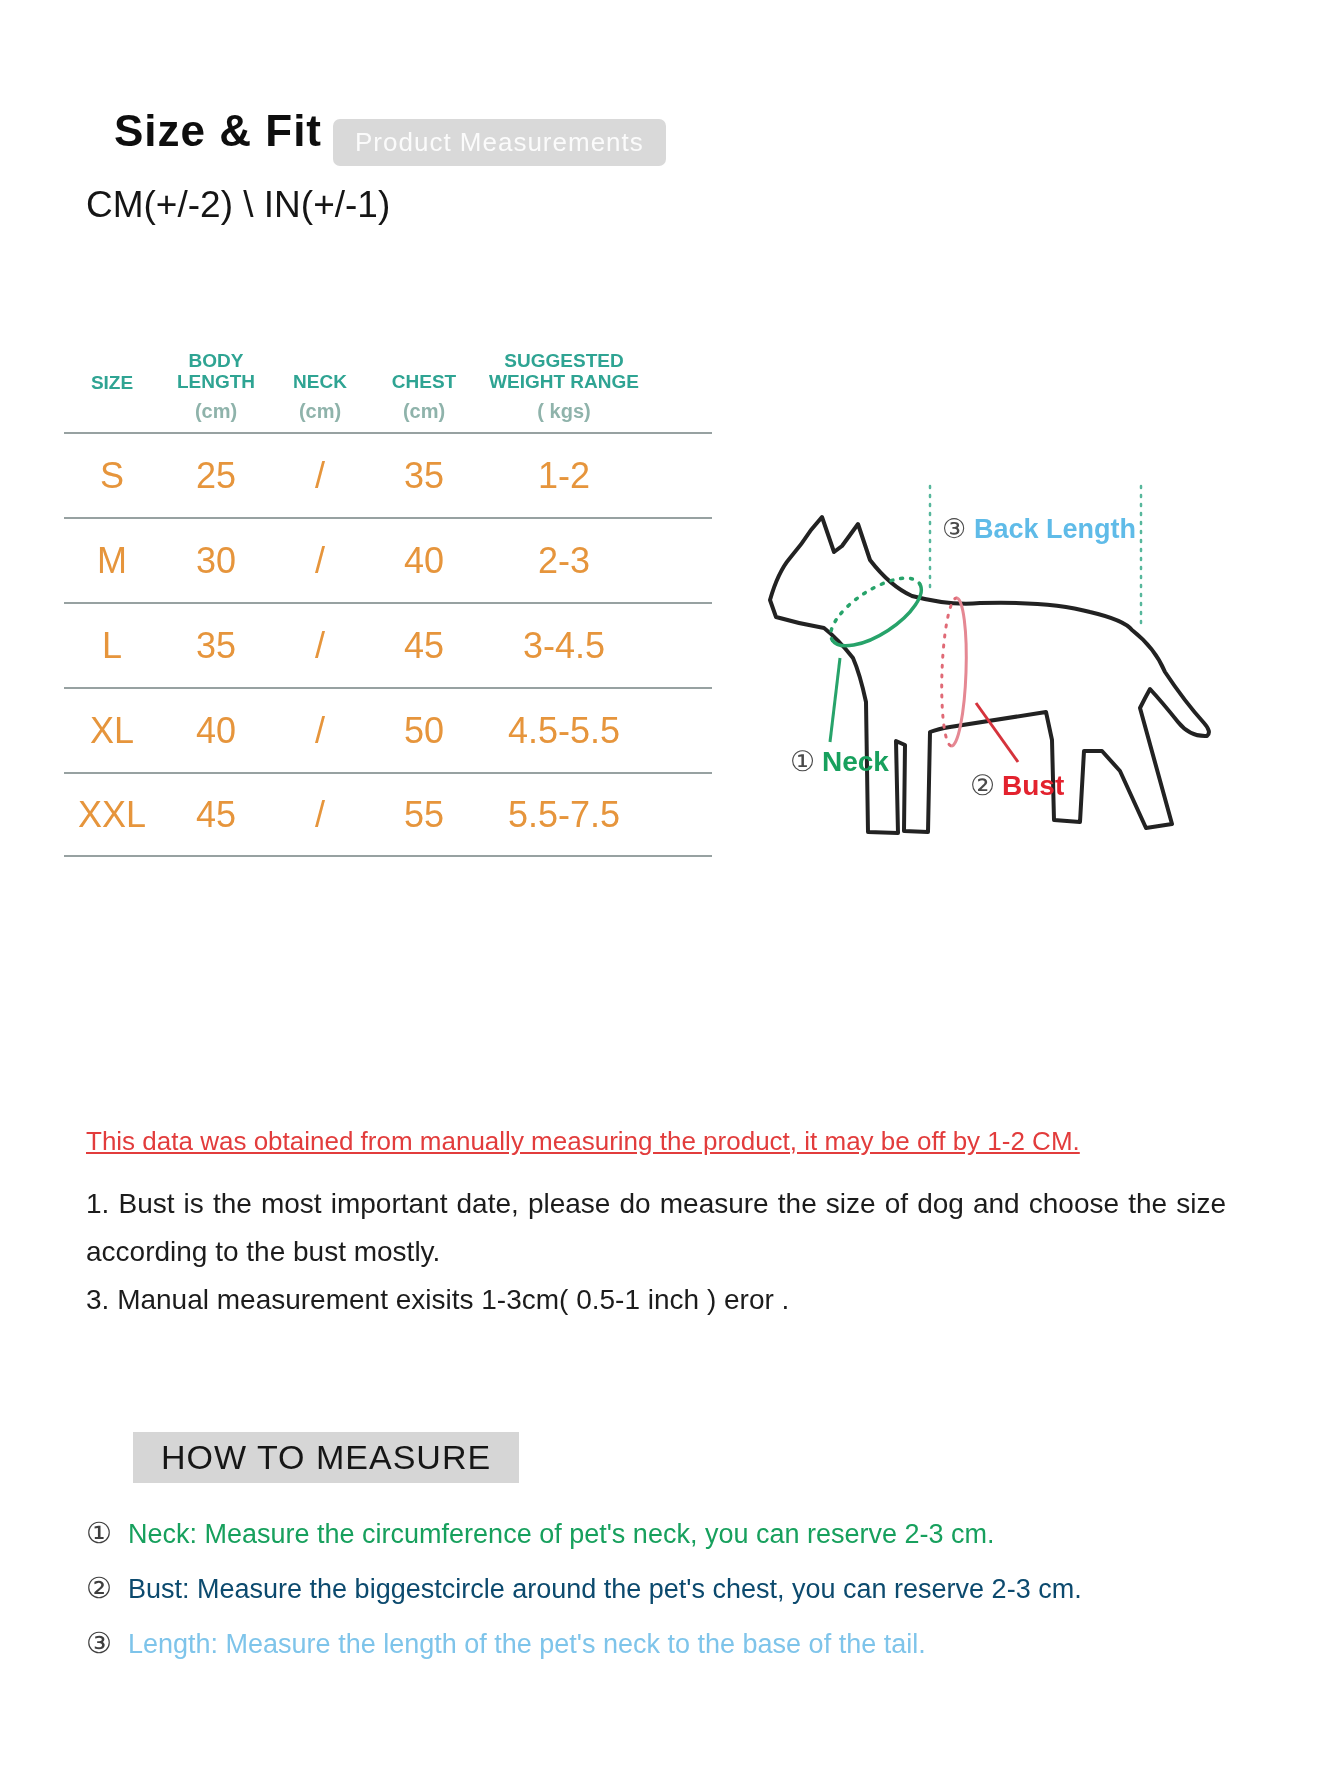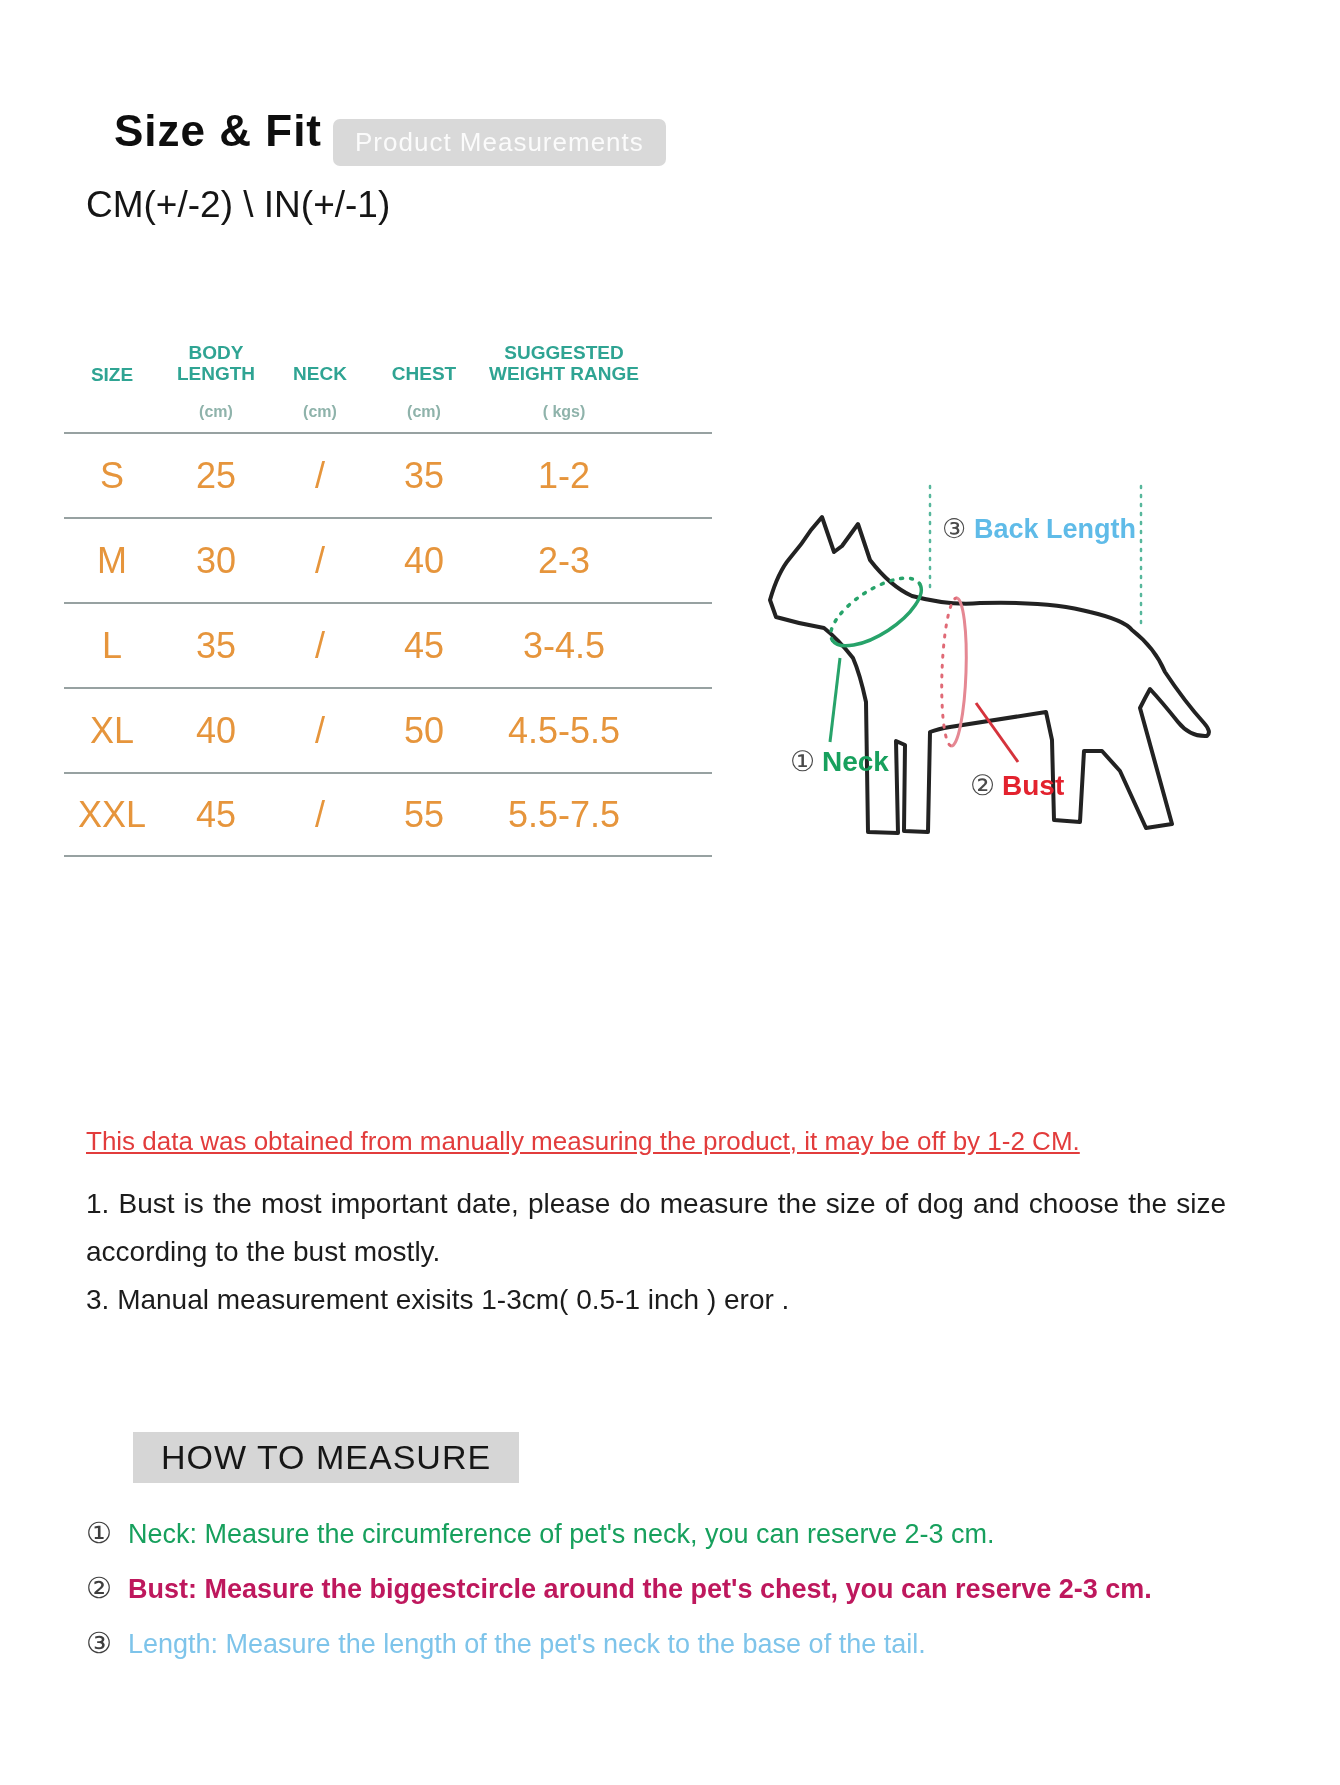--- a/index.html
+++ b/index.html
@@ -26,21 +26,21 @@
 
   
   .size-table { position:absolute; left:64px; top:338px; width:648px; }
   .thead, .trow {
     display:grid;
     grid-template-columns:96px 112px 96px 112px 168px;
     padding-right:64px;
   }
   .thead { min-height:94px; align-items:end; padding-bottom:10px; }
   .th { text-align:center; color:#2fa493; font-weight:bold; font-size:19px; line-height:21px; }
-  .th .sub { display:block; font-size:16px; color:#8fb3ab; margin-top:17px; min-height:20px; }
+  .th .sub { display:block; font-size:20px; color:#8fb3ab; margin-top:9px; min-height:20px; }
   .trow { border-top:2px solid #97a1a1; height:85px; align-items:center; }
   .trow:last-child { border-bottom:2px solid #97a1a1; }
   .td { text-align:center; color:#e6953c; font-size:36px; }
 
   
   .diagram { position:absolute; left:650px; top:440px; width:690px; height:430px; }
   .svg-label { font-weight:bold; }
   .num { fill:#4a4a4a; font-weight:normal; font-family:"DejaVu Sans", sans-serif; }
 
   
@@ -55,21 +55,21 @@
   .notes p { margin:0; line-height:48px; text-align:justify; }
   .htm-badge {
     position:absolute; left:85px; top:1432px;
     background:#d6d6d6; color:#161616;
     font-size:34px; padding:6px 28px; letter-spacing:1px;margin-left:48px;
   }
   .measure-list { position:absolute; left:86px; top:1516px; }
   .measure-item { display:flex; align-items:baseline; gap:16px; margin-bottom:21px; font-size:27px; }
   .m-num { color:#3f3f3f; font-size:29px; font-family:"DejaVu Sans", sans-serif; }
   .m-green { color:#17a05d; }
-  .m-red   { color:#be185d; font-weight:bold; }
+  .m-red   { color:#0c4a6e; font-weight:normal; }
   .m-blue  { color:#7ec4ea; }
 </style>
 </head>
 <body>
 
 <div class="page">
 
   <div class="title">Size &amp; Fit</div>
   <div class="badge">Product Measurements</div>
   <div class="tolerance">CM(+/-2) \ IN(+/-1)</div>

